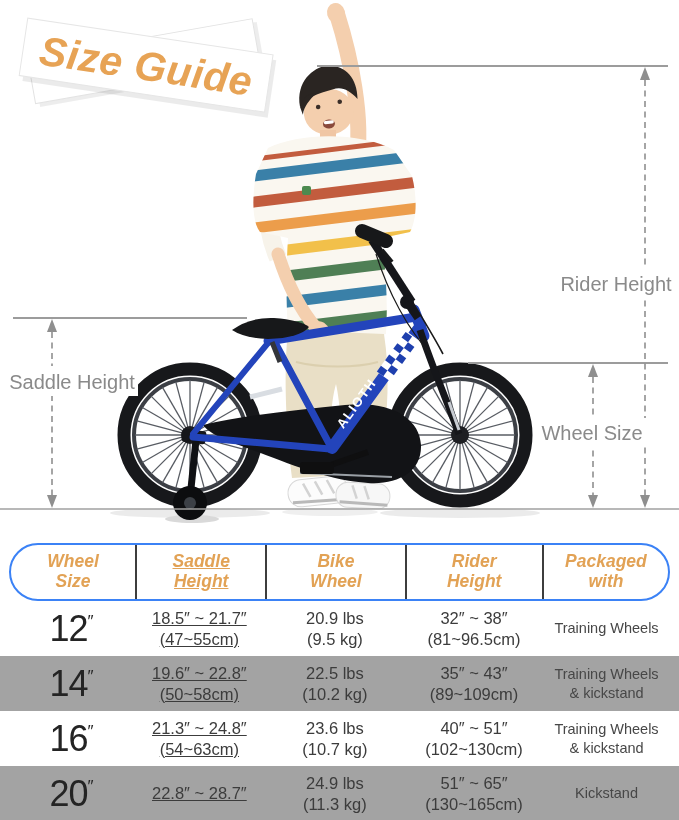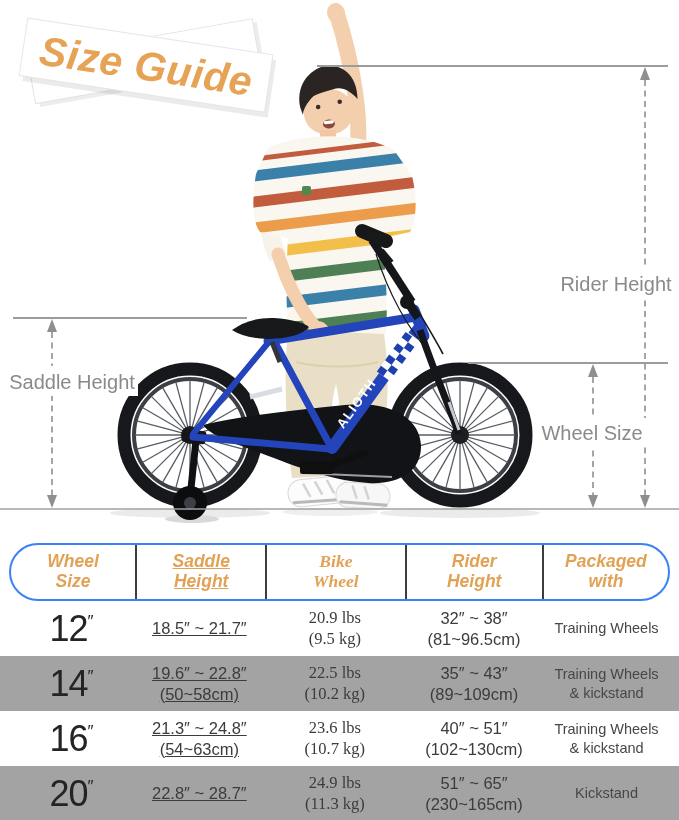--- a/index.html
+++ b/index.html
@@ -6,21 +6,21 @@
   .stage{position:relative;width:679px;height:820px;background:#fff;overflow:hidden;
          font-family:"Liberation Sans",sans-serif;}
   .scene{display:block;}
   
   .size-table{position:absolute;left:0;top:536px;width:679px;}
   .thead{box-sizing:border-box;margin:7px 9px 0 9px;height:58px;border:2px solid #3b82f6;
          border-radius:31px;display:flex;align-items:stretch;overflow:hidden;background:#fff;}
   .th{box-sizing:border-box;display:flex;flex-direction:column;justify-content:center;align-items:center;
       color:#e2a255;font-weight:bold;font-style:italic;font-size:17.5px;line-height:1.12;text-align:center;}
   .th + .th{border-left:2px solid #3d3d3d;}
-  .c1{flex:0 0 18.9%;} .c2{flex:0 0 19.8%;text-decoration:underline;} .c3{flex:0 0 21.2%;font-family:Liberation Serif, serif;} .c4{flex:0 0 20.9%;} .c5{flex:0 0 19.2%;}
+  .c1{flex:0 0 18.9%;} .c2{flex:0 0 19.8%;text-decoration:underline;} .c3{flex:0 0 21.2%;} .c4{flex:0 0 20.9%;} .c5{flex:0 0 19.2%;}
   .trow{box-sizing:border-box;height:55px;display:flex;align-items:center;padding:0 9px;}
   .trow.alt{background:#a3a3a3;}
   .td{box-sizing:border-box;text-align:center;color:#3c3c3c;font-size:16.5px;line-height:1.22;}
   .td .sub{color:#3c3c3c;}
   .wheel-num{font-size:36px;letter-spacing:-1px;color:#242424;}
   .wheel-prime{font-size:17px;color:#242424;vertical-align:14px;letter-spacing:0;}
   .packaged{font-size:14.5px;color:#474747;line-height:1.25;}
 </style>
 </head>
 <body>
@@ -277,20 +277,21 @@
       <div class="th c5">
         <span>Packaged</span>
         <span>with</span>
       </div>
     </div>
 
     <div class="trow">
       <div class="td c1"><span class="wheel-num">12</span><span class="wheel-prime">″</span></div>
       <div class="td c2">
           <div>18.5″ ~ 21.7″</div>
+          <div class="sub">(47~55cm)</div>
         </div>
       <div class="td c3">
           <div>20.9 lbs</div>
           <div class="sub">(9.5 kg)</div>
         </div>
       <div class="td c4">
           <div>32″ ~ 38″</div>
           <div class="sub">(81~96.5cm)</div>
         </div>
       <div class="td c5 packaged">
@@ -343,21 +344,21 @@
       <div class="td c1"><span class="wheel-num">20</span><span class="wheel-prime">″</span></div>
       <div class="td c2">
           <div>22.8″ ~ 28.7″</div>
         </div>
       <div class="td c3">
           <div>24.9 lbs</div>
           <div class="sub">(11.3 kg)</div>
         </div>
       <div class="td c4">
           <div>51″ ~ 65″</div>
-          <div class="sub">(230~165cm)</div>
+          <div class="sub">(130~165cm)</div>
         </div>
       <div class="td c5 packaged">
           <div>Kickstand</div>
           <div></div>
         </div>
     </div>
   </div>
 </div>
 
 </body></html>

